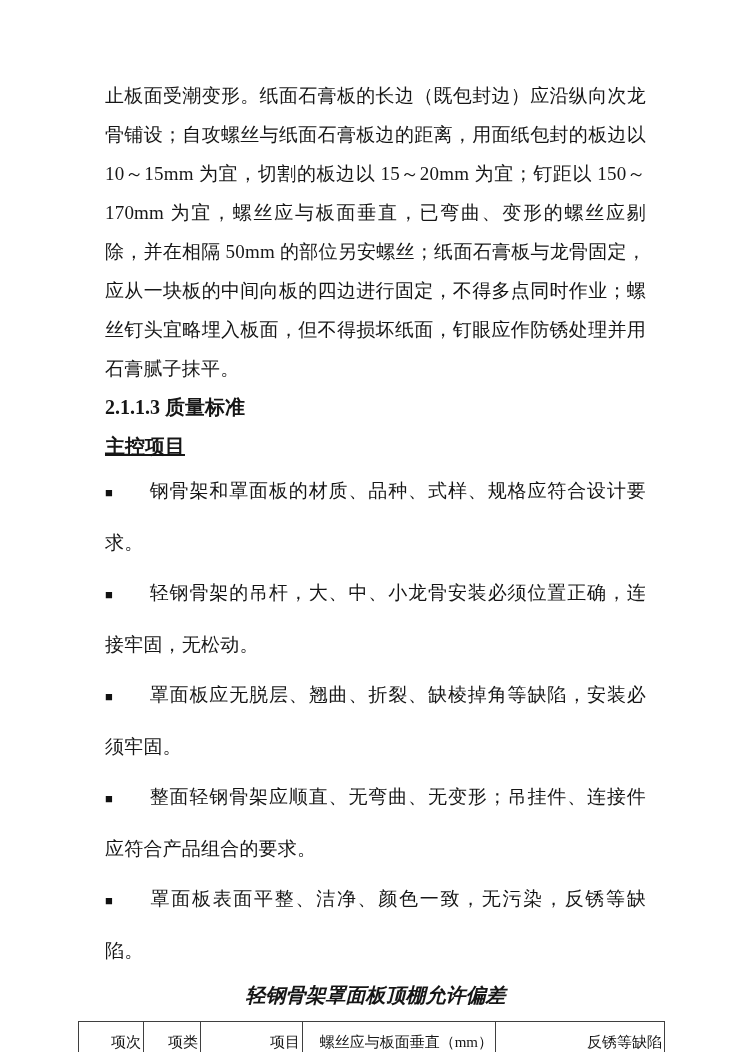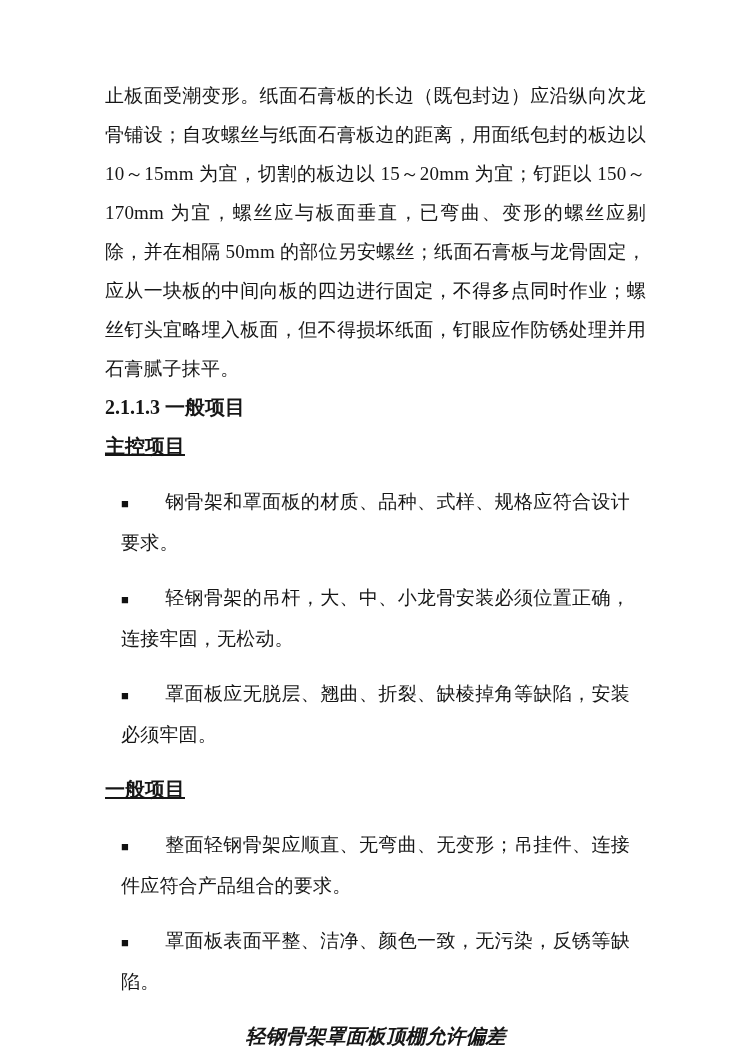--- a/index.html
+++ b/index.html
@@ -37,23 +37,23 @@
     font-weight: bold;
   }
   .heading-2 {
     margin: 0;
     font-size: 20px;
     line-height: 39px;
     font-weight: bold;
     text-decoration: underline;
   }
   .bullet-item {
-    margin: 16px;
+    margin: 0;
     font-size: 19px;
-    line-height: 39px;
+    line-height: 50px;
     text-align: justify;
     text-justify: inter-ideograph;
     letter-spacing: 0.2px;
   }
   .bullet-marker {
     display: inline-block;
     width: 44px;
     font-size: 13px;
     color: #111;
   }
@@ -84,31 +84,30 @@
   }
 </style>
 </head>
 <body>
 
 <div class="page">
   <div class="content">
 
     <p class="body-para">止板面受潮变形。纸面石膏板的长边（既包封边）应沿纵向次龙骨铺设；自攻螺丝与纸面石膏板边的距离，用面纸包封的板边以 10～15mm 为宜，切割的板边以 15～20mm 为宜；钉距以 150～170mm 为宜，螺丝应与板面垂直，已弯曲、变形的螺丝应剔除，并在相隔 50mm 的部位另安螺丝；纸面石膏板与龙骨固定，应从一块板的中间向板的四边进行固定，不得多点同时作业；螺丝钉头宜略埋入板面，但不得损坏纸面，钉眼应作防锈处理并用石膏腻子抹平。</p>
 
-    <p class="heading-1">2.1.1.3 一般项目</p>
+    <p class="heading-1">2.1.1.3 质量标准</p>
 
     <p class="heading-2">主控项目</p>
 
     <p class="bullet-item"><span class="bullet-marker">■</span><span>钢骨架和罩面板的材质、品种、式样、规格应符合设计要求。</span></p>
 
     <p class="bullet-item"><span class="bullet-marker">■</span><span>轻钢骨架的吊杆，大、中、小龙骨安装必须位置正确，连接牢固，无松动。</span></p>
 
     <p class="bullet-item"><span class="bullet-marker">■</span><span>罩面板应无脱层、翘曲、折裂、缺棱掉角等缺陷，安装必须牢固。</span></p>
 
-    <p class="heading-2">一般项目</p>
 
     <p class="bullet-item"><span class="bullet-marker">■</span><span>整面轻钢骨架应顺直、无弯曲、无变形；吊挂件、连接件应符合产品组合的要求。</span></p>
 
     <p class="bullet-item"><span class="bullet-marker">■</span><span>罩面板表面平整、洁净、颜色一致，无污染，反锈等缺陷。</span></p>
 
     <p class="table-title">轻钢骨架罩面板顶棚允许偏差</p>
 
     <table class="tolerance">
       <colgroup>
         <col style="width:65px">

